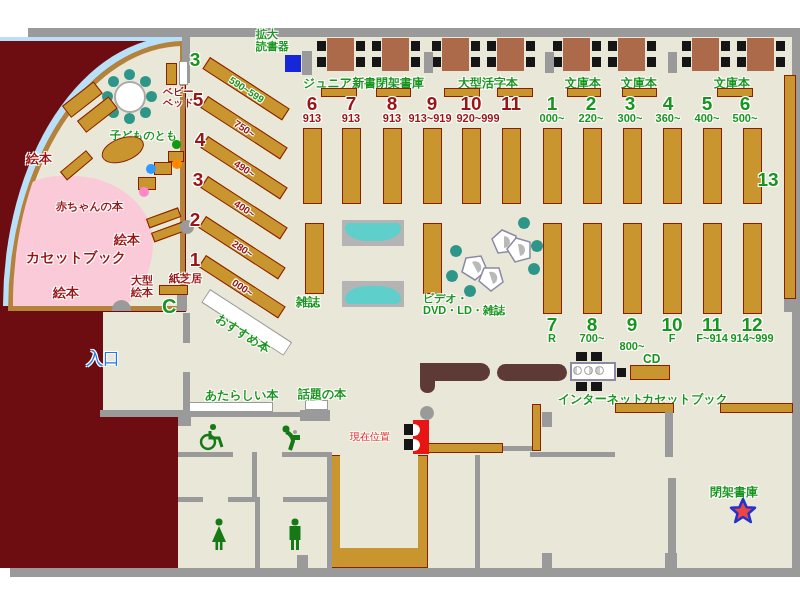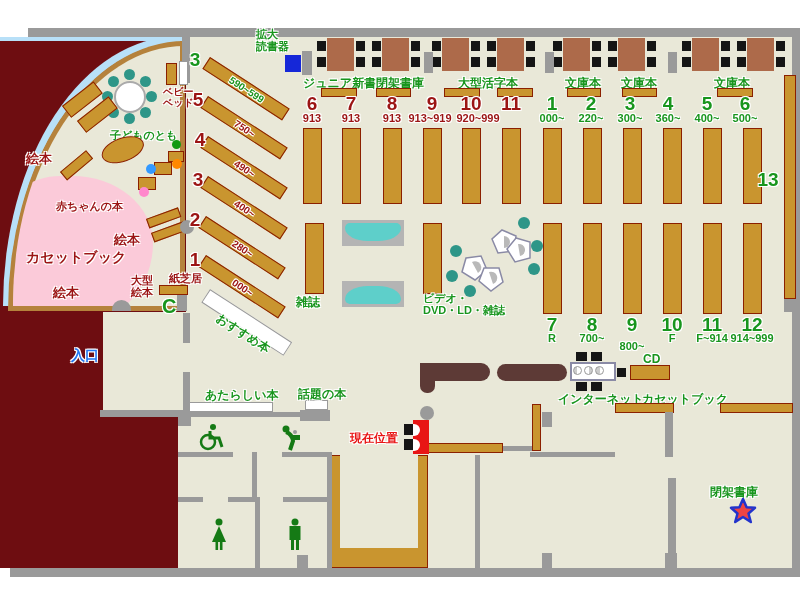--- a/index.html
+++ b/index.html
@@ -301,21 +301,21 @@
 
   <div class="shelf" style="left:330px;top:455px;width:98px;height:113px;"></div>
   <div class="floor" style="left:340px;top:455px;width:78px;height:93px;"></div>
 
   <div class="dot" style="left:420px;top:406px;width:14px;height:14px;background:#9a9a9a;"></div>
   <div style="left:413px;top:420px;width:16px;height:34px;background:var(--red);"></div>
   <div style="left:413px;top:424px;width:7px;height:12px;background:#fff;border-radius:0 12px 12px 0;"></div>
   <div style="left:413px;top:439px;width:7px;height:12px;background:#fff;border-radius:0 12px 12px 0;"></div>
   <div class="chair" style="left:404px;top:424px;width:9px;height:11px;"></div>
   <div class="chair" style="left:404px;top:439px;width:9px;height:11px;"></div>
-  <span class="halo" style="left:350px;top:430px;font-size:12px;font-weight:bold;color:var(--red);">現在位置</span>
+  <span class="halo" style="left:350px;top:430px;font-size:10px;font-weight:normal;color:var(--red);">現在位置</span>
 
   <div class="wall" style="left:183px;top:313px;width:7px;height:30px;"></div>
   <div class="wall" style="left:183px;top:372px;width:7px;height:40px;"></div>
   <div class="wall" style="left:100px;top:410px;width:88px;height:7px;"></div>
   <div class="wall" style="left:188px;top:412px;width:112px;height:5px;"></div>
   <div class="wall" style="left:178px;top:416px;width:13px;height:10px;"></div>
   <div class="wall" style="left:300px;top:410px;width:30px;height:11px;"></div>
   <div class="wall" style="left:178px;top:452px;width:55px;height:5px;"></div>
   <div class="wall" style="left:282px;top:452px;width:50px;height:5px;"></div>
   <div class="wall" style="left:252px;top:452px;width:5px;height:45px;"></div>
@@ -331,21 +331,21 @@
   <div class="wall" style="left:668px;top:478px;width:8px;height:90px;"></div>
   <div class="wall" style="left:542px;top:553px;width:10px;height:15px;"></div>
   <div class="wall" style="left:665px;top:553px;width:12px;height:15px;"></div>
   <div class="wall" style="left:475px;top:455px;width:5px;height:113px;"></div>
 
   <span class="g halo" style="left:710px;top:484px;font-size:12px;font-weight:bold;">閉架書庫</span>
   <svg style="left:729px;top:497px;" width="28" height="28">
     <polygon points="14,2 17.6,10.2 26,10.8 19.5,16.5 21.8,25 14,20 6.2,25 8.5,16.5 2,10.8 10.4,10.2" fill="#ee4444" stroke="#2233cc" stroke-width="2.5" stroke-linejoin="round"></polygon>
   </svg>
 
-  <span class="halo" style="left:71px;top:347px;font-size:14px;font-weight:bold;color:var(--blue);">入口</span>
+  <span class="halo" style="left:86px;top:347px;font-size:17px;font-weight:normal;color:var(--blue);">入口</span>
 
   <svg style="left:196px;top:423px;" width="28" height="28">
     <circle cx="17" cy="4" r="3" fill="#157a15"></circle>
     <path d="M14 8 v7 h9 l3 9" stroke="#157a15" stroke-width="3" fill="none"></path>
     <circle cx="12" cy="19" r="7" stroke="#157a15" stroke-width="2.5" fill="none"></circle>
   </svg>
   <svg style="left:278px;top:425px;" width="24" height="26">
     <circle cx="8" cy="4" r="3.5" fill="#157a15"></circle>
     <path d="M8 7 q6 2 7 9 l-3 9" stroke="#157a15" stroke-width="4" fill="none"></path>
     <rect x="13" y="10" width="9" height="5" fill="#157a15"></rect>

